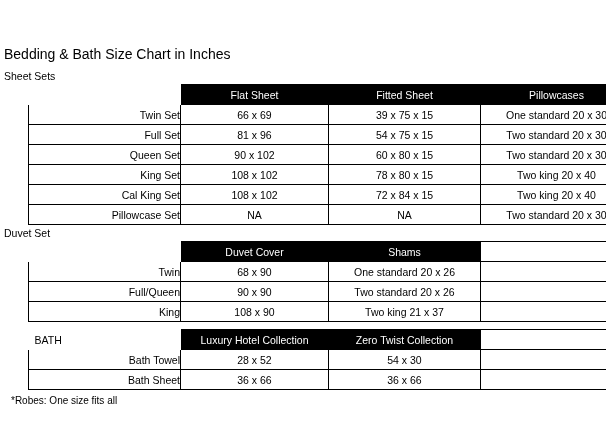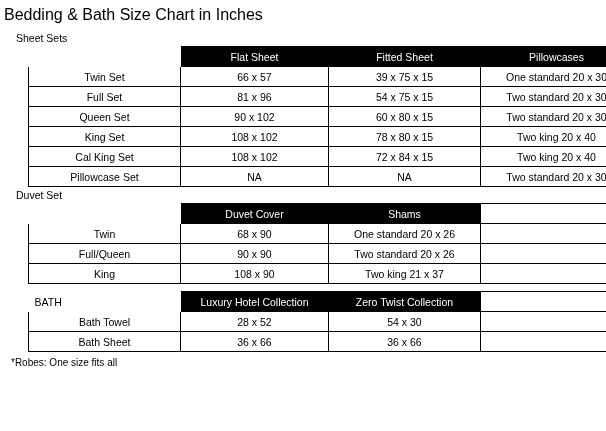--- a/index.html
+++ b/index.html
@@ -15,27 +15,28 @@
     overflow: hidden;
   }
   .page {
     position: relative;
     width: 606px;
     height: 431px;
     box-sizing: border-box;
     padding: 5px 0 0 0;
   }
   .title {
-    font-size: 16px;
+    font-size: 14px;
     padding: 1px 0 6px 4px;
     color: #000;
+    margin-top: 40px;
   }
   .section-label {
     font-size: 10.5px;
-    padding: 2px 0 2px 16px;
+    padding: 2px 0 2px 4px;
   }
   table.chart {
     border-collapse: collapse;
     width: 604px;
     table-layout: fixed;
     margin-left: 28px;
   }
   table.chart col.c0 { width: 152px; }
   table.chart col.c1 { width: 148px; }
   table.chart col.c2 { width: 152px; }
@@ -46,21 +47,21 @@
     font-size: 10.5px;
     font-weight: normal;
     height: 20px;
     padding: 0;
     box-sizing: border-box;
   }
   
   td.rowlabel {
     border: 1px solid #ffffff;
     border-left: none;
-    text-align: center;
+    text-align: right;
     padding-left: 6px;
     background: #ffffff;
   }
   th.hdr {
     background: #000000;
     color: #ffffff;
     text-align: center;
     font-size: 10.5px;
   }
   th.hdr.blank {
@@ -110,21 +111,21 @@
       <tr>
         <th class="hdr blank"></th>
         <th class="hdr">Flat Sheet</th>
         <th class="hdr">Fitted Sheet</th>
         <th class="hdr">Pillowcases</th>
       </tr>
     </thead>
     <tbody>
       <tr>
         <td class="rowlabel">Twin Set</td>
-        <td class="val">66 x 57</td>
+        <td class="val">66 x 69</td>
         <td class="val">39 x 75 x 15</td>
         <td class="val">One standard 20 x 30</td>
       </tr>
       <tr>
         <td class="rowlabel">Full Set</td>
         <td class="val">81 x 96</td>
         <td class="val">54 x 75 x 15</td>
         <td class="val">Two standard 20 x 30</td>
       </tr>
       <tr>

